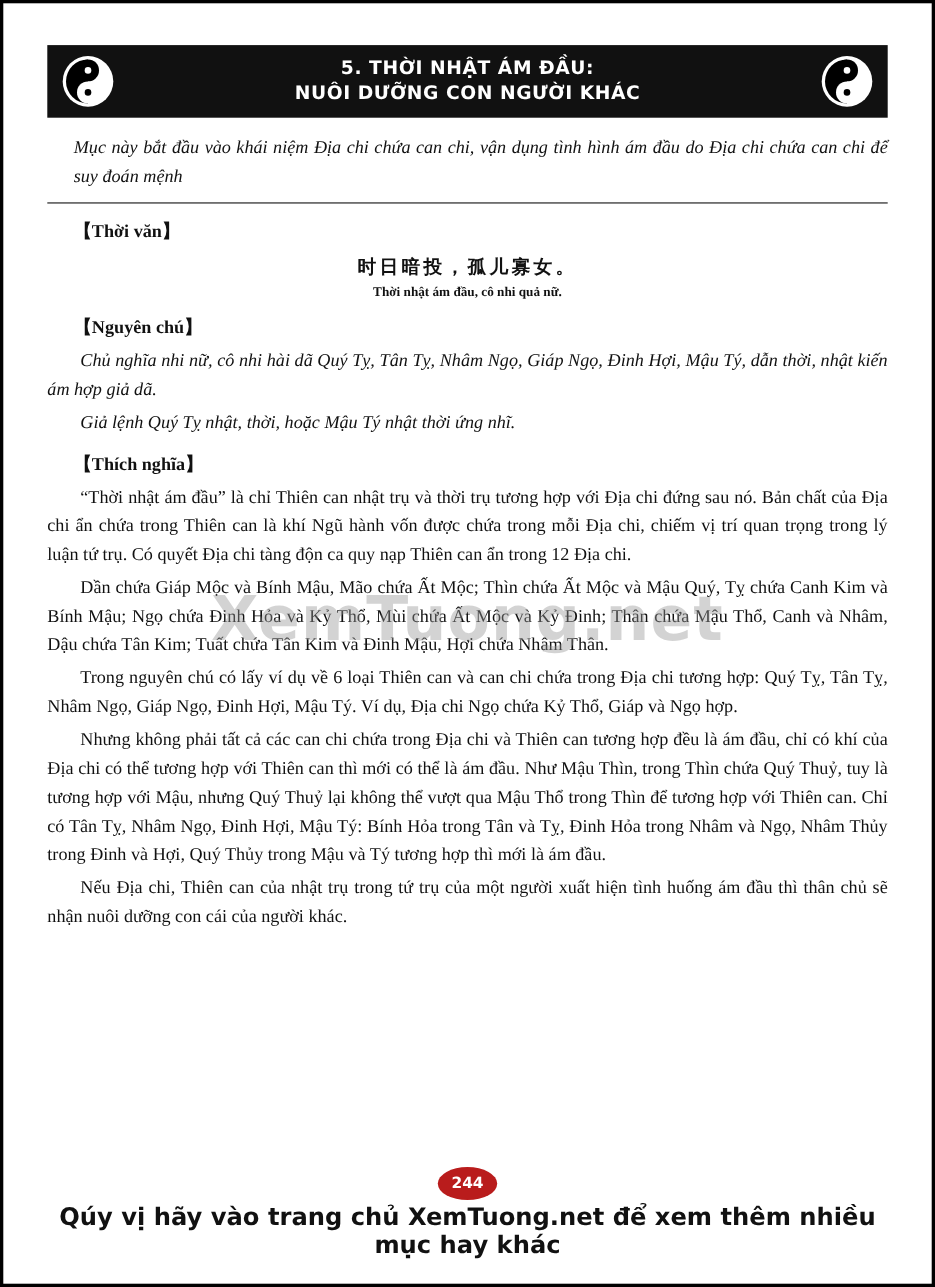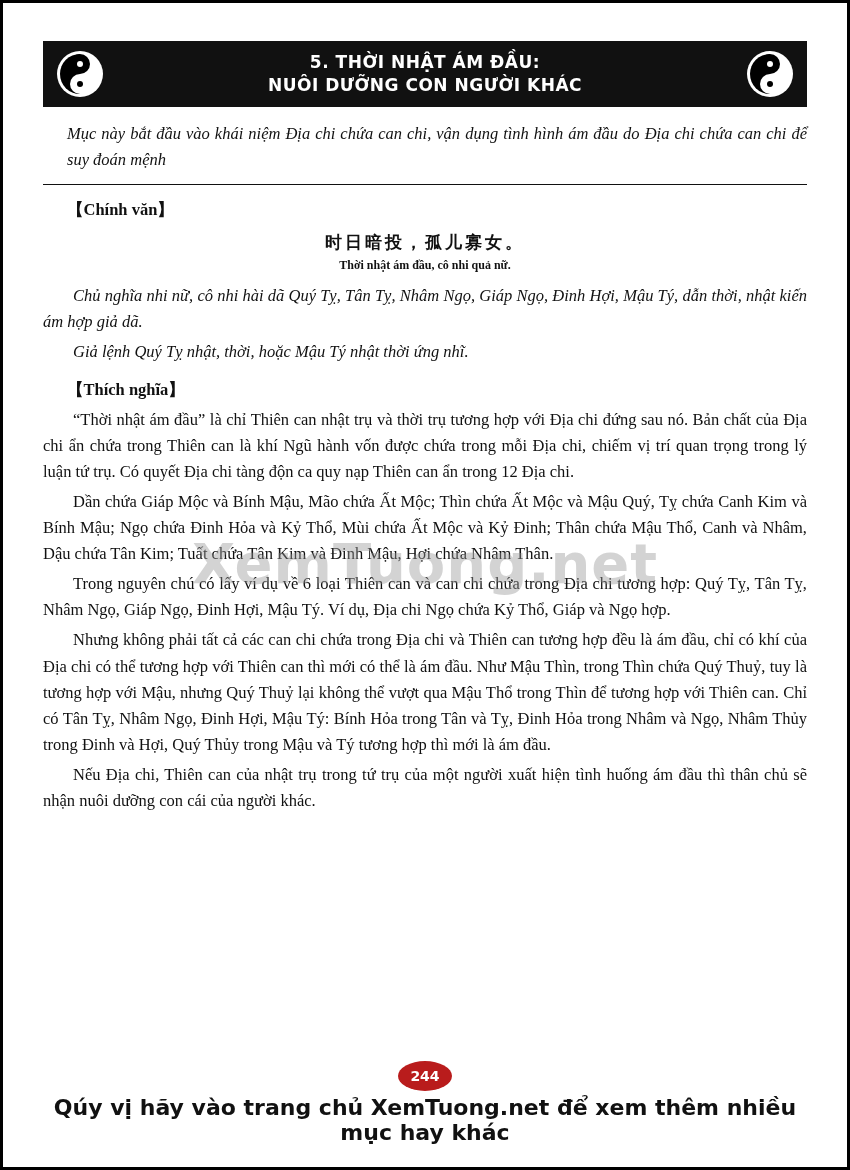--- a/index.html
+++ b/index.html
@@ -209,24 +209,25 @@
           <div class="yy-d1"></div>
           <div class="yy-d2"></div>
         </div>
       </div>
     </div>
 
     <div class="intro">Mục này bắt đầu vào khái niệm Địa chi chứa can chi, vận dụng tình hình ám đầu do Địa chi chứa can chi để suy đoán mệnh</div>
 
     <hr class="rule">
 
-    <div class="sec-head">【Chính văn】</div>
+    <div class="sec-head">【Thời văn】</div>
     <div class="verse-cn">时日暗投，孤儿寡女。</div>
     <div class="verse-vn">Thời nhật ám đầu, cô nhi quả nữ.</div>
 
+    <div class="sec-head">【Nguyên chú】</div>
     <p class="para italic">Chủ nghĩa nhi nữ, cô nhi hài dã  Quý Tỵ, Tân Tỵ, Nhâm Ngọ, Giáp Ngọ, Đinh Hợi, Mậu Tý, dẫn thời, nhật kiến ám hợp giả dã.</p>
     <p class="para italic">Giả lệnh Quý Tỵ nhật, thời, hoặc Mậu Tý nhật thời ứng nhĩ.</p>
 
     <div class="sec-head">【Thích nghĩa】</div>
     <p class="para">“Thời nhật ám đầu” là chỉ Thiên can nhật trụ và thời trụ tương hợp với Địa chi đứng sau nó. Bản chất của Địa chi ẩn chứa trong Thiên can là khí Ngũ hành vốn được chứa trong mỗi Địa chi, chiếm vị trí quan trọng trong lý luận tứ trụ. Có quyết Địa chi tàng độn ca quy nạp Thiên can ẩn trong 12 Địa chi.</p>
     <p class="para">Dần chứa Giáp Mộc và Bính Mậu, Mão chứa Ất Mộc; Thìn chứa Ất Mộc và Mậu Quý, Tỵ chứa Canh Kim và Bính Mậu; Ngọ chứa Đinh Hỏa và Kỷ Thổ, Mùi chứa Ất Mộc và Kỷ Đinh; Thân chứa Mậu Thổ, Canh và Nhâm, Dậu chứa Tân Kim; Tuất chứa Tân Kim và Đinh Mậu, Hợi chứa Nhâm Thân.</p>
     <p class="para">Trong nguyên chú có lấy ví dụ về 6 loại Thiên can và can chi chứa trong Địa chi tương hợp: Quý Tỵ, Tân Tỵ, Nhâm Ngọ, Giáp Ngọ, Đinh Hợi, Mậu Tý. Ví dụ, Địa chi Ngọ chứa Kỷ Thổ, Giáp và Ngọ hợp.</p>
     <p class="para">Nhưng không phải tất cả các can chi chứa trong Địa chi và Thiên can tương hợp đều là ám đầu, chỉ có khí của Địa chi có thể tương hợp với Thiên can thì mới có thể là ám đầu. Như Mậu Thìn, trong Thìn chứa Quý Thuỷ, tuy là tương hợp với Mậu, nhưng Quý Thuỷ lại không thể vượt qua Mậu Thổ trong Thìn để tương hợp với Thiên can. Chỉ có Tân Tỵ, Nhâm Ngọ, Đinh Hợi, Mậu Tý: Bính Hỏa trong Tân và Tỵ, Đinh Hỏa trong Nhâm và Ngọ, Nhâm Thủy trong Đinh và Hợi, Quý Thủy trong Mậu và Tý tương hợp thì mới là ám đầu.</p>
     <p class="para">Nếu Địa chi, Thiên can của nhật trụ trong tứ trụ của một người xuất hiện tình huống ám đầu thì thân chủ sẽ nhận nuôi dưỡng con cái của người khác.</p>
 

